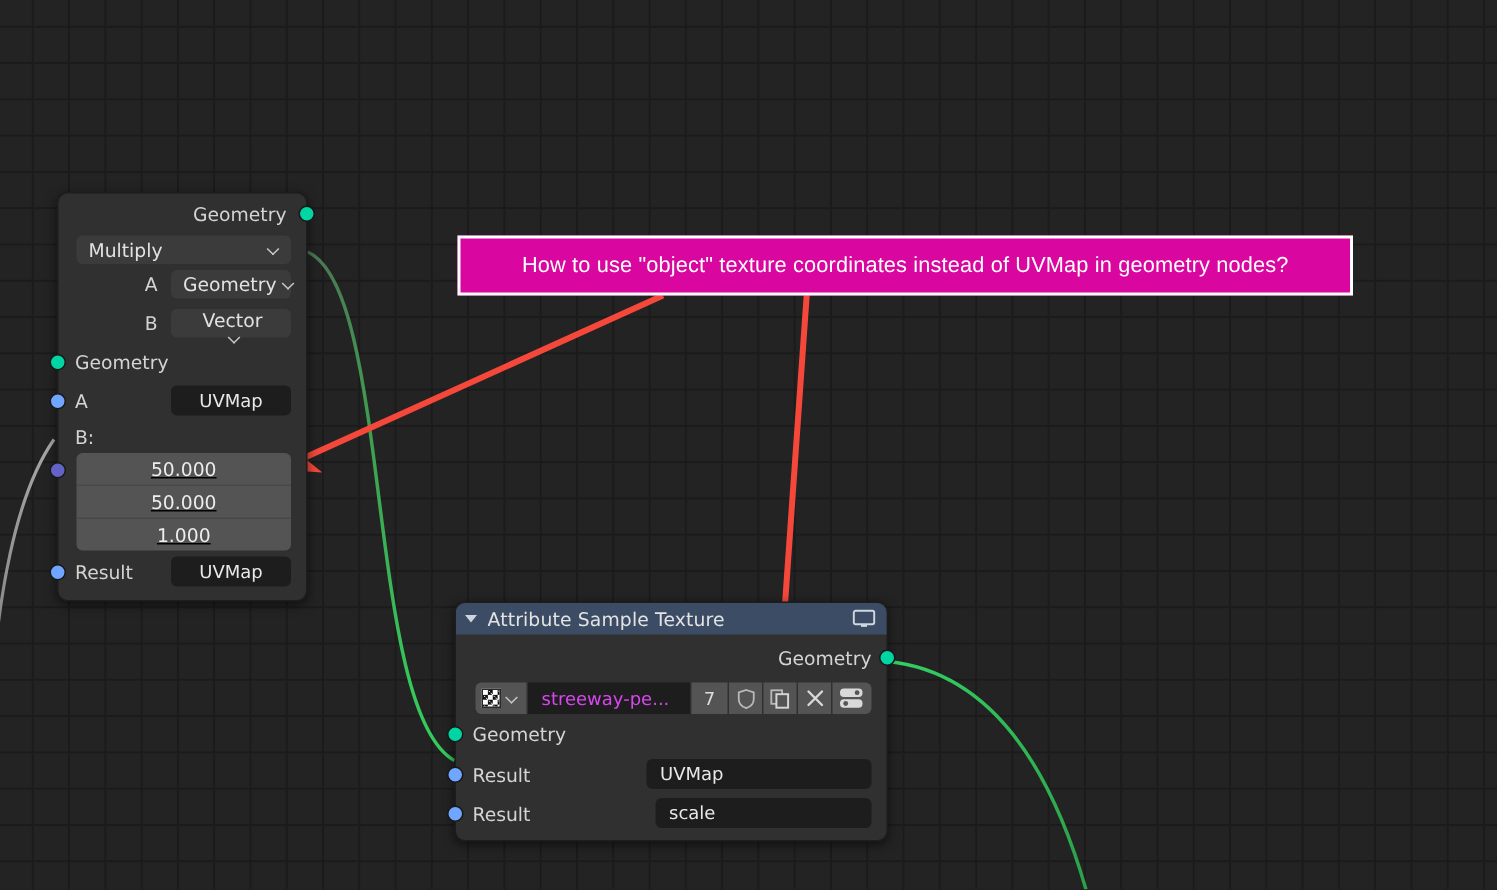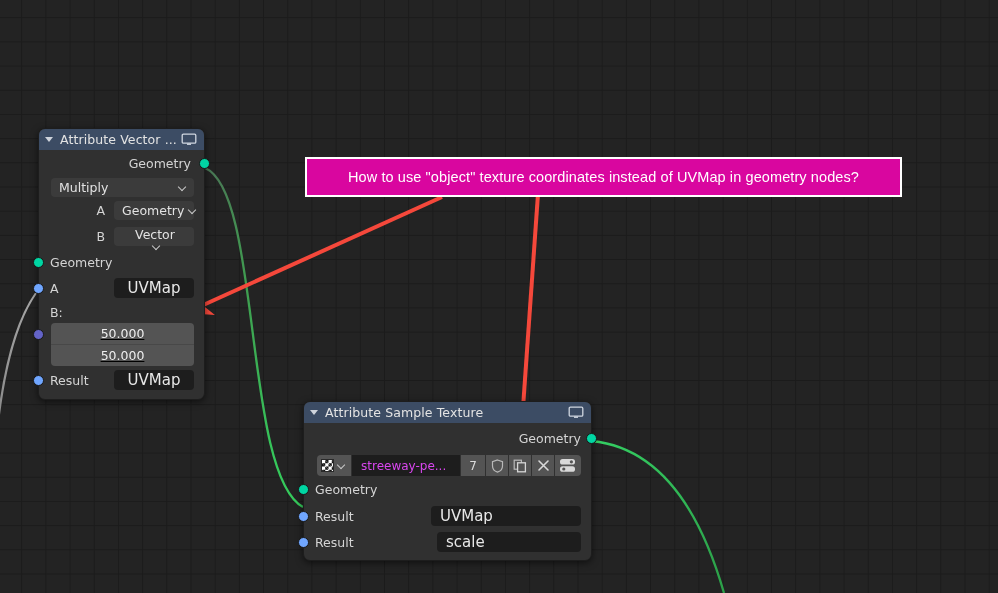--- a/index.html
+++ b/index.html
@@ -134,21 +134,21 @@
 
   .textfield {
     background: #1d1d1d;
     border-radius: 4px;
     height: 20px;
     display: flex;
     align-items: center;
     padding: 0 9px;
     box-sizing: border-box;
     color: #e8e8e8;
-    font-size: 15px;
+    font-size: 12px;
   }
 
   .numstack {
     background: #545454;
     border-radius: 4px;
     overflow: hidden;
   }
   .numfield {
     height: 21px;
     line-height: 21px;
@@ -254,28 +254,20 @@
     <path d="M 205 168 C 262 192, 243 474, 303 507" fill="none" stroke="url(#gradGeo1)" stroke-width="2.3"></path>
 
     <path d="M 592 441 C 660 448, 700 510, 724 593" fill="none" stroke="url(#gradGeo2)" stroke-width="2.3"></path>
 
     <line x1="442" y1="197" x2="190" y2="311" stroke="#f5483b" stroke-width="4" marker-end="url(#redArrow)"></line>
     <line x1="538" y1="194" x2="514" y2="536" stroke="#f5483b" stroke-width="4" marker-end="url(#redArrow)"></line>
   </svg>
 
   <div class="node" style="left:38px; top:128px; width:167px;">
 
-    <div class="node-header">
-      <span class="collapse-tri"></span>
-      <span class="node-title">Attribute Vector ...</span>
-      <svg class="monitor-icon" width="16" height="13" viewBox="0 0 16 13">
-        <rect x="1.2" y="1.2" width="13.6" height="9" rx="1.2" fill="none" stroke="#cfd6e0" stroke-width="1.3"></rect>
-        <rect x="6" y="10.4" width="4" height="1.5" fill="#cfd6e0"></rect>
-      </svg>
-    </div>
 
     <div class="node-body">
 
       <div class="row" style="height:26px; padding:0 13px 0 8px;">
         <span class="row-label right">Geometry</span>
         <span class="socket sock-geo" style="right:-6px; top:8px;"></span>
       </div>
 
       <div style="padding:2px 10px 0 12px;">
         <div class="dropdown">
@@ -315,20 +307,21 @@
 
       <div class="row" style="height:22px; padding-left:11px;">
         <span class="socket sock-vec" style="left:-6px; top:28px;"></span>
         <span class="row-label">B:</span>
       </div>
 
       <div style="padding:0 10px 0 12px;text-decoration:underline;">
         <div class="numstack">
           <div class="numfield">50.000</div>
           <div class="numfield">50.000</div>
+          <div class="numfield">1.000</div>
         </div>
       </div>
 
       <div class="row" style="height:28px; padding:0 10px 0 11px;">
         <span class="socket sock-str" style="left:-6px; top:9px;"></span>
         <span class="row-label">Result</span>
         <div class="textfield" style="width:80px; margin-left:auto; justify-content:center;">
           <span>UVMap</span>
         </div>
       </div>

